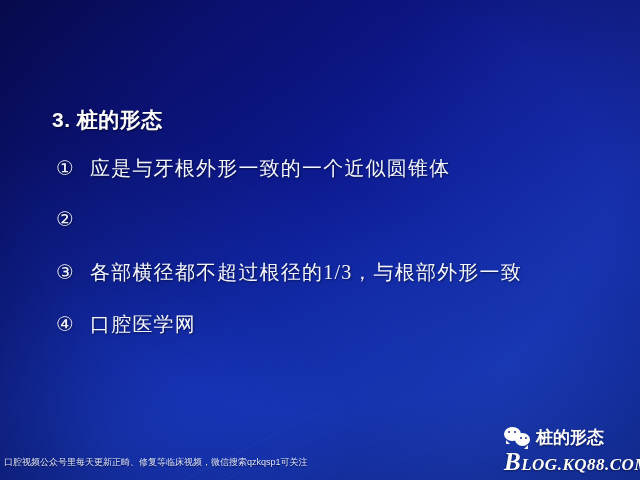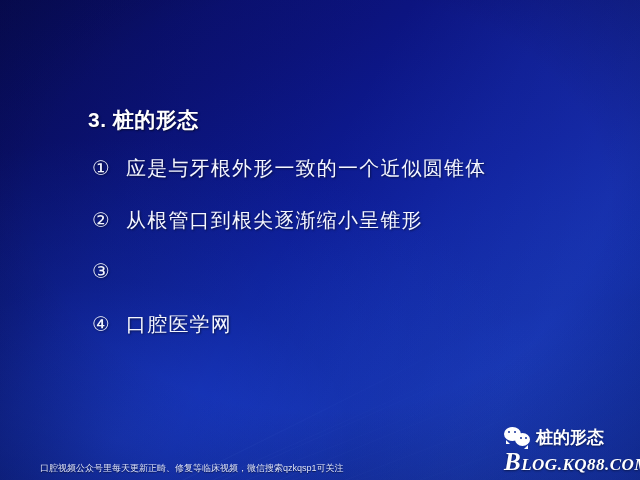--- a/index.html
+++ b/index.html
@@ -39,21 +39,20 @@
   #bg-vignette {
     position: absolute;
     inset: 0;
     background: radial-gradient(ellipse 520px 380px at 50% 42%, rgba(0,0,0,0.0) 55%, rgba(2,4,40,0.34) 100%);
     pointer-events: none;
   }
 
   #content {
     position: absolute;
     inset: 0;
-    margin-left: 36px;
   }
 
   .slide-title {
     position: absolute;
     left: 52px;
     top: 106px;
     font-size: 21px;
     font-weight: bold;
     color: #ffffff;
     letter-spacing: 0.5px;
@@ -84,21 +83,21 @@
     font-family: Liberation Serif, serif;
     font-size: 20px;
     color: #f4f6ff;
     letter-spacing: 1.2px;
     text-shadow: 1px 1px 2px rgba(0,0,0,0.5);
   }
 
   .caption-bar {
     position: absolute;
     left: 4px;
-    bottom: 5px;
+    bottom: 11px;
     font-size: 9px;
     color: #e8ecff;
     letter-spacing: 0px;
     white-space: nowrap;
     text-shadow: 0 1px 1px rgba(0,0,0,0.6);
     opacity: 0.95;
   }
 
   .logo {
     position: absolute;
@@ -221,25 +220,25 @@
 
     <div class="bullet-list">
 
       <div class="bullet-row">
         <span class="bullet-marker">①</span>
         <span class="bullet-text">应是与牙根外形一致的一个近似圆锥体</span>
       </div>
 
       <div class="bullet-row">
         <span class="bullet-marker">②</span>
-        <span class="bullet-text">从根管口到根尖逐渐缩小呈锥形</span>
       </div>
 
       <div class="bullet-row">
         <span class="bullet-marker">③</span>
+        <span class="bullet-text">各部横径都不超过根径的1/3，与根部外形一致</span>
       </div>
 
       <div class="bullet-row">
         <span class="bullet-marker">④</span>
         <span class="bullet-text">口腔医学网</span>
       </div>
 
     </div>
 
     <div class="caption-bar">口腔视频公众号里每天更新正畸、修复等临床视频，微信搜索qzkqsp1可关注</div>

